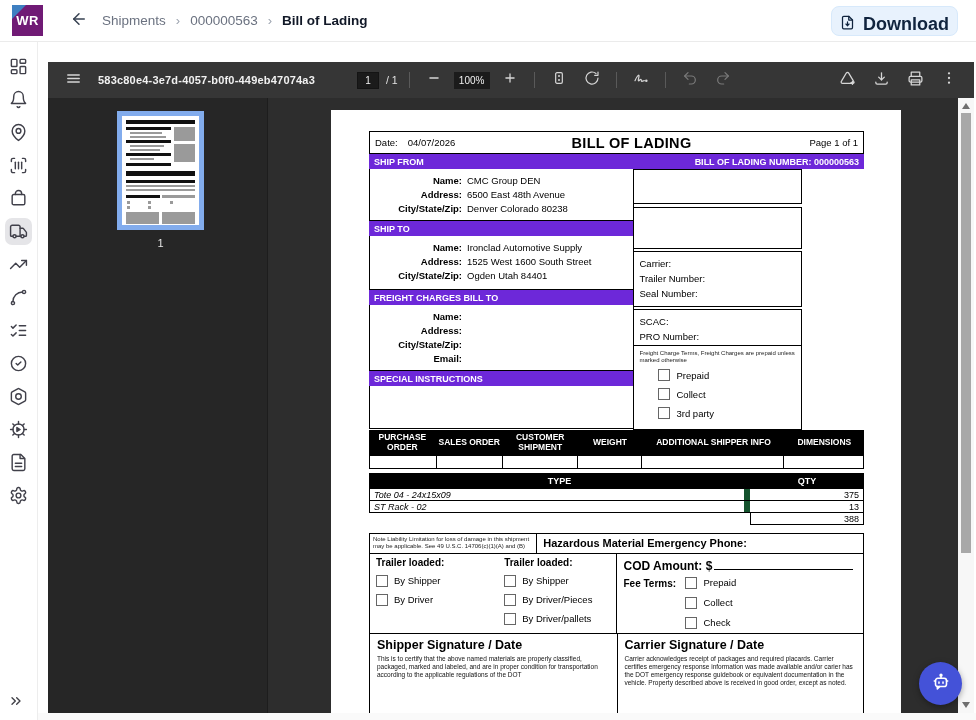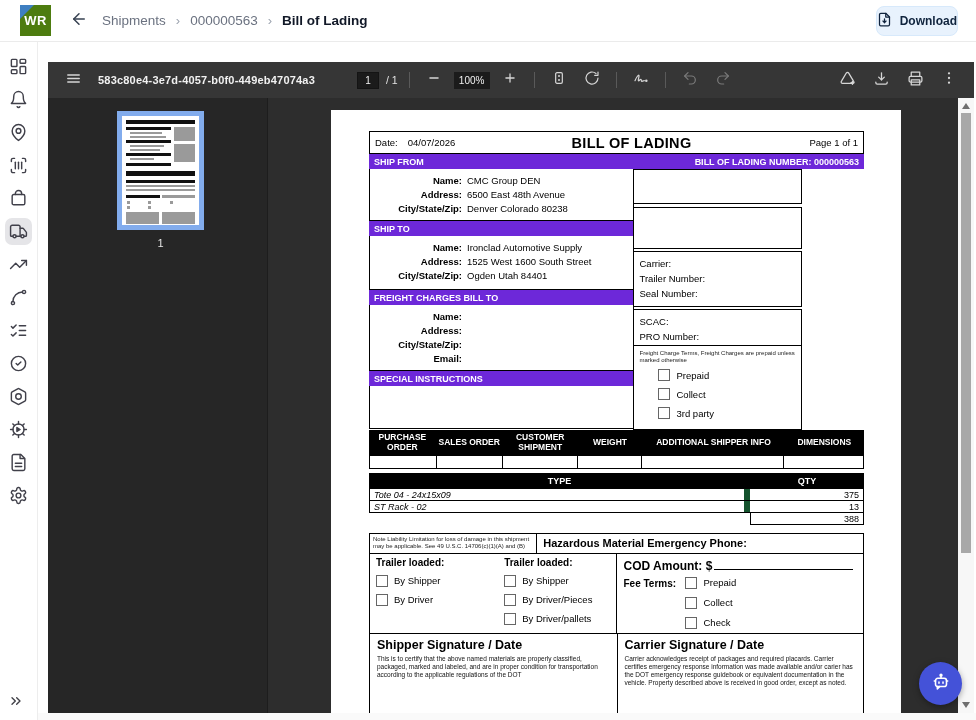--- a/index.html
+++ b/index.html
@@ -3,34 +3,34 @@
 <meta charset="utf-8">
 <style>
   * { margin:0; padding:0; box-sizing:border-box; }
   html,body { width:976px; height:720px; overflow:hidden; background:#fafafa;
     font-family:"Liberation Sans", sans-serif; }
   .stage { position:relative; width:976px; height:720px; background:#fff; }
 
   
   .app-header { position:absolute; left:0; top:0; width:976px; height:42px; background:#fff;
     border-bottom:1px solid #ebebeb; display:flex; align-items:center; z-index:30; }
-  .logo { position:absolute; left:20px; top:5px; width:31px; height:31px; background:#4d7c0f;
+  .logo { position:absolute; left:12px; top:5px; width:31px; height:31px; background:#701a75;
     color:#fff; font-weight:bold; font-size:13px; display:flex; align-items:center; justify-content:center;
     overflow:hidden; }
   .logo::before { content:""; position:absolute; left:0; top:0; border-style:solid;
     border-width:14px 14px 0 0; border-color:#3e7fc1 transparent transparent transparent; }
   .logo span { position:relative; letter-spacing:0.5px; }
   .back-btn { margin-left:64px; width:30px; height:30px; display:flex; align-items:center; justify-content:center; cursor:pointer; }
   .crumbs { display:flex; align-items:center; gap:10px; margin-left:8px; font-size:13.5px; color:#6b7280; }
   .crumb { cursor:pointer; }
   .crumb-sep { color:#9ca3af; font-size:13px; }
   .crumb.current { color:#111827; font-weight:bold; }
-  .download-btn { position:absolute; right:18px; top:6px; height:30px; padding:0 0; background:#e8f2fd;
-    border:1px solid #d7e9fb; border-radius:8px; display:flex; align-items:center; gap:8px;
-    font-size:12px; font-weight:bold; color:#10243e; cursor:pointer; }
+  .download-btn { position:absolute; right:18px; top:6px; height:30px; padding:0 8px; background:#e8f2fd;
+    border:1px solid #d7e9fb; border-radius:8px; display:flex; align-items:flex-end; gap:8px;
+    font-size:18px; font-weight:bold; color:#10243e; cursor:pointer; }
 
   
   .side-nav { position:absolute; left:0; top:42px; width:38px; height:678px; background:#fff;
     border-right:1px solid #ededed; z-index:20; display:flex; flex-direction:column; align-items:center;
     padding-top:11px; gap:6px; }
   .nav-item { width:27px; height:27px; border-radius:7px; display:flex; align-items:center; justify-content:center;
     color:#40404a; cursor:pointer; flex:0 0 auto; }
   .nav-item.active { background:#e5e5e8; }
   .nav-item svg { display:block; }
   .collapse { position:absolute; left:8px; bottom:7px; color:#3f3f46; cursor:pointer; }

